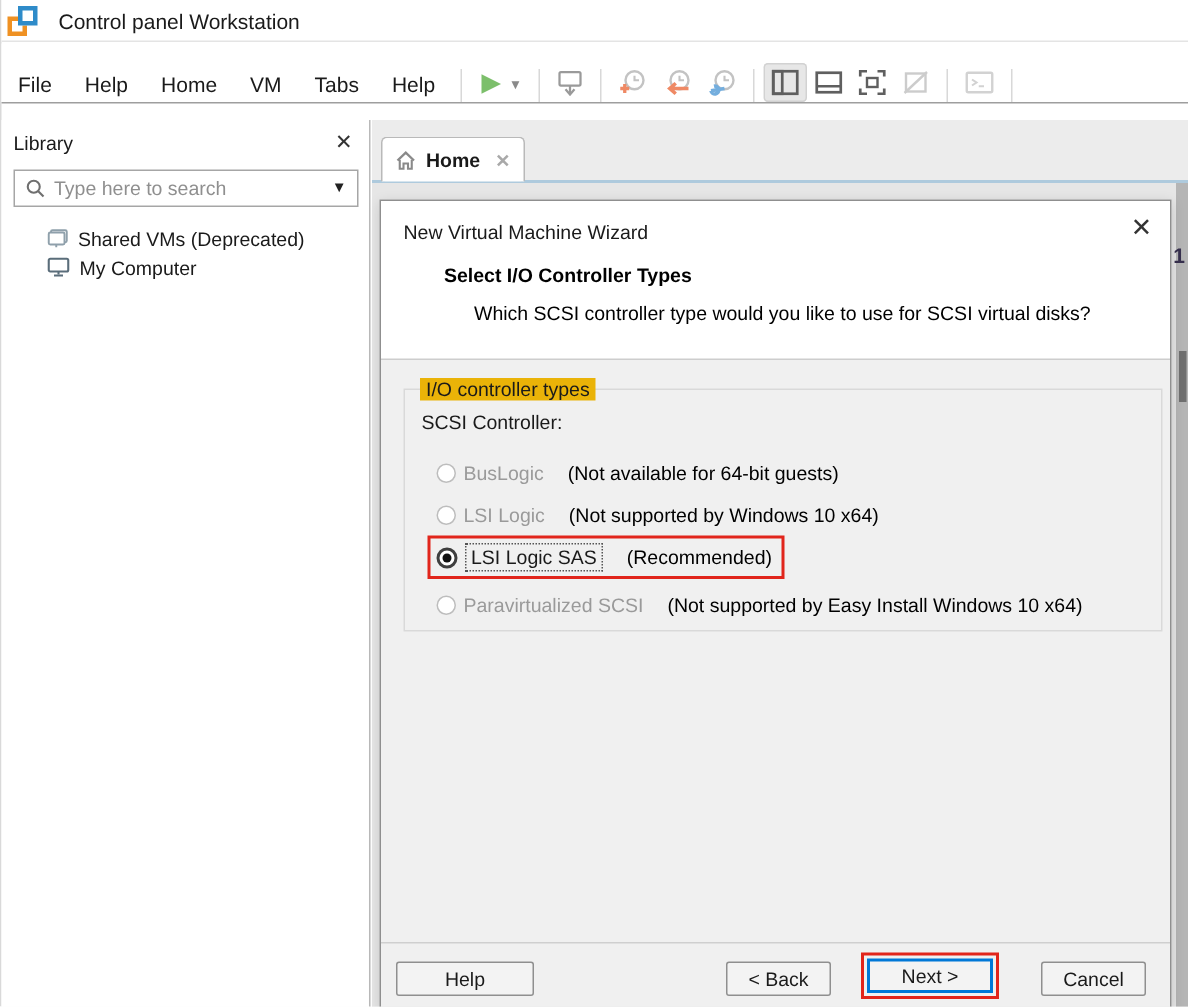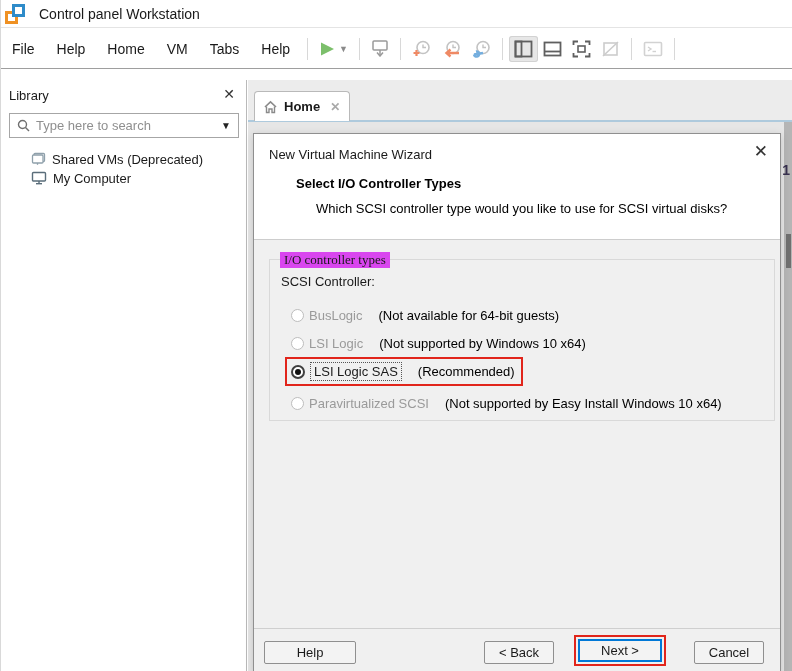--- a/index.html
+++ b/index.html
@@ -7,21 +7,21 @@
   .app { position:relative; width:792px; height:671px; background:#fff; border-left:1px solid #d9d9d9; }
 
   
   .titlebar { position:absolute; left:0; top:0; width:792px; height:28px; background:#fff; border-bottom:1px solid #e4e4e4; }
   .vm-logo { position:absolute; left:3px; top:3px; width:22px; height:22px; }
   .vm-logo .sq-blue { position:absolute; right:1px; top:1px; width:13px; height:13px; border:3px solid #2e8bc9; background:#fff; }
   .vm-logo .sq-orange { position:absolute; left:1px; bottom:1px; width:13px; height:13px; border:3px solid #ef9123; background:transparent; }
   .win-title { position:absolute; left:38px; top:6px; font-size:14px; color:#1a1a1a; }
 
   
-  .menubar { position:absolute; left:0; top:29px; width:792px; height:40px; background:#fff; border-bottom:1px solid #9e9e9e; display:flex; align-items:center; }
+  .menubar { position:absolute; left:0; top:29px; width:792px; height:40px; background:#fff; border-bottom:1px solid #9e9e9e; display:flex; align-items:flex-end; }
   .menu-item { font-size:14px; color:#1a1a1a; padding:4px 11px; cursor:default; }
   .tb-sep { width:1px; height:22px; background:#d8d8d8; margin:0 6px; }
   .tb-btn { display:flex; align-items:center; justify-content:center; padding:4px 5px; border-radius:3px; }
   .tb-btn.active { background:#e7e7e7; box-shadow:inset 0 0 0 1px #d2d2d2; }
   .tb-caret { font-size:9px; color:#8a8a8a; margin-left:3px; }
 
   
   .app-body { position:absolute; left:0; top:80px; width:792px; height:602px; }
 
   
@@ -52,21 +52,21 @@
   
   .dialog { position:absolute; left:5px; top:53px; width:528px; height:540px; background:#f0f0f0; border:1px solid #8f8f8f; z-index:2; box-shadow:0 2px 8px rgba(0,0,0,.15); }
   .dlg-header { position:absolute; left:0; top:0; width:100%; height:106px; background:#fff; border-bottom:1px solid #cdcdcd; }
   .dlg-title { position:absolute; left:15px; top:13px; font-size:13px; color:#1a1a1a; }
   .dlg-close { position:absolute; right:12px; top:9px; font-size:17px; color:#333; line-height:17px; }
   .dlg-heading { position:absolute; left:42px; top:42px; font-size:13px; font-weight:bold; color:#000; }
   .dlg-desc { position:absolute; left:62px; top:67px; font-size:13px; color:#000; }
 
   .dlg-body { position:absolute; left:0; top:107px; width:100%; bottom:44px; }
   .groupbox { position:absolute; left:15px; top:18px; width:506px; height:162px; border:1px solid #d9d9d9; }
-  .group-label { position:absolute; left:10px; top:-8px; background:#d946ef; padding:0 4px; font-size:13px; color:#1a1a1a;font-family:Liberation Serif, serif; }
+  .group-label { position:absolute; left:10px; top:-8px; background:#eab308; padding:0 4px; font-size:13px; color:#1a1a1a; }
   .scsi-label { position:absolute; left:11px; top:14px; font-size:13px; color:#1a1a1a; }
   .opt-row { position:absolute; display:flex; align-items:center; }
   .radio { width:13px; height:13px; border-radius:50%; background:#fff; border:1px solid #bdbdbd; flex:0 0 auto; }
   .radio.selected { width:14px; height:14px; border:2px solid #3f3f3f; position:relative; }
   .radio.selected::after { content:""; position:absolute; left:2px; top:2px; width:6px; height:6px; border-radius:50%; background:#111; }
   .opt-label { font-size:13px; margin-left:5px; white-space:nowrap; }
   .opt-label.disabled { color:#9a9a9a; }
   .opt-label.focused { color:#1a1a1a; border:1px dotted #555; padding:1px 3px; }
   .opt-note { font-size:13px; color:#000; margin-left:16px; white-space:nowrap; }
   .red-box { display:inline-flex; align-items:center; border:2px solid #e1251b; padding:3px 6px 3px 4px; background:transparent; }

